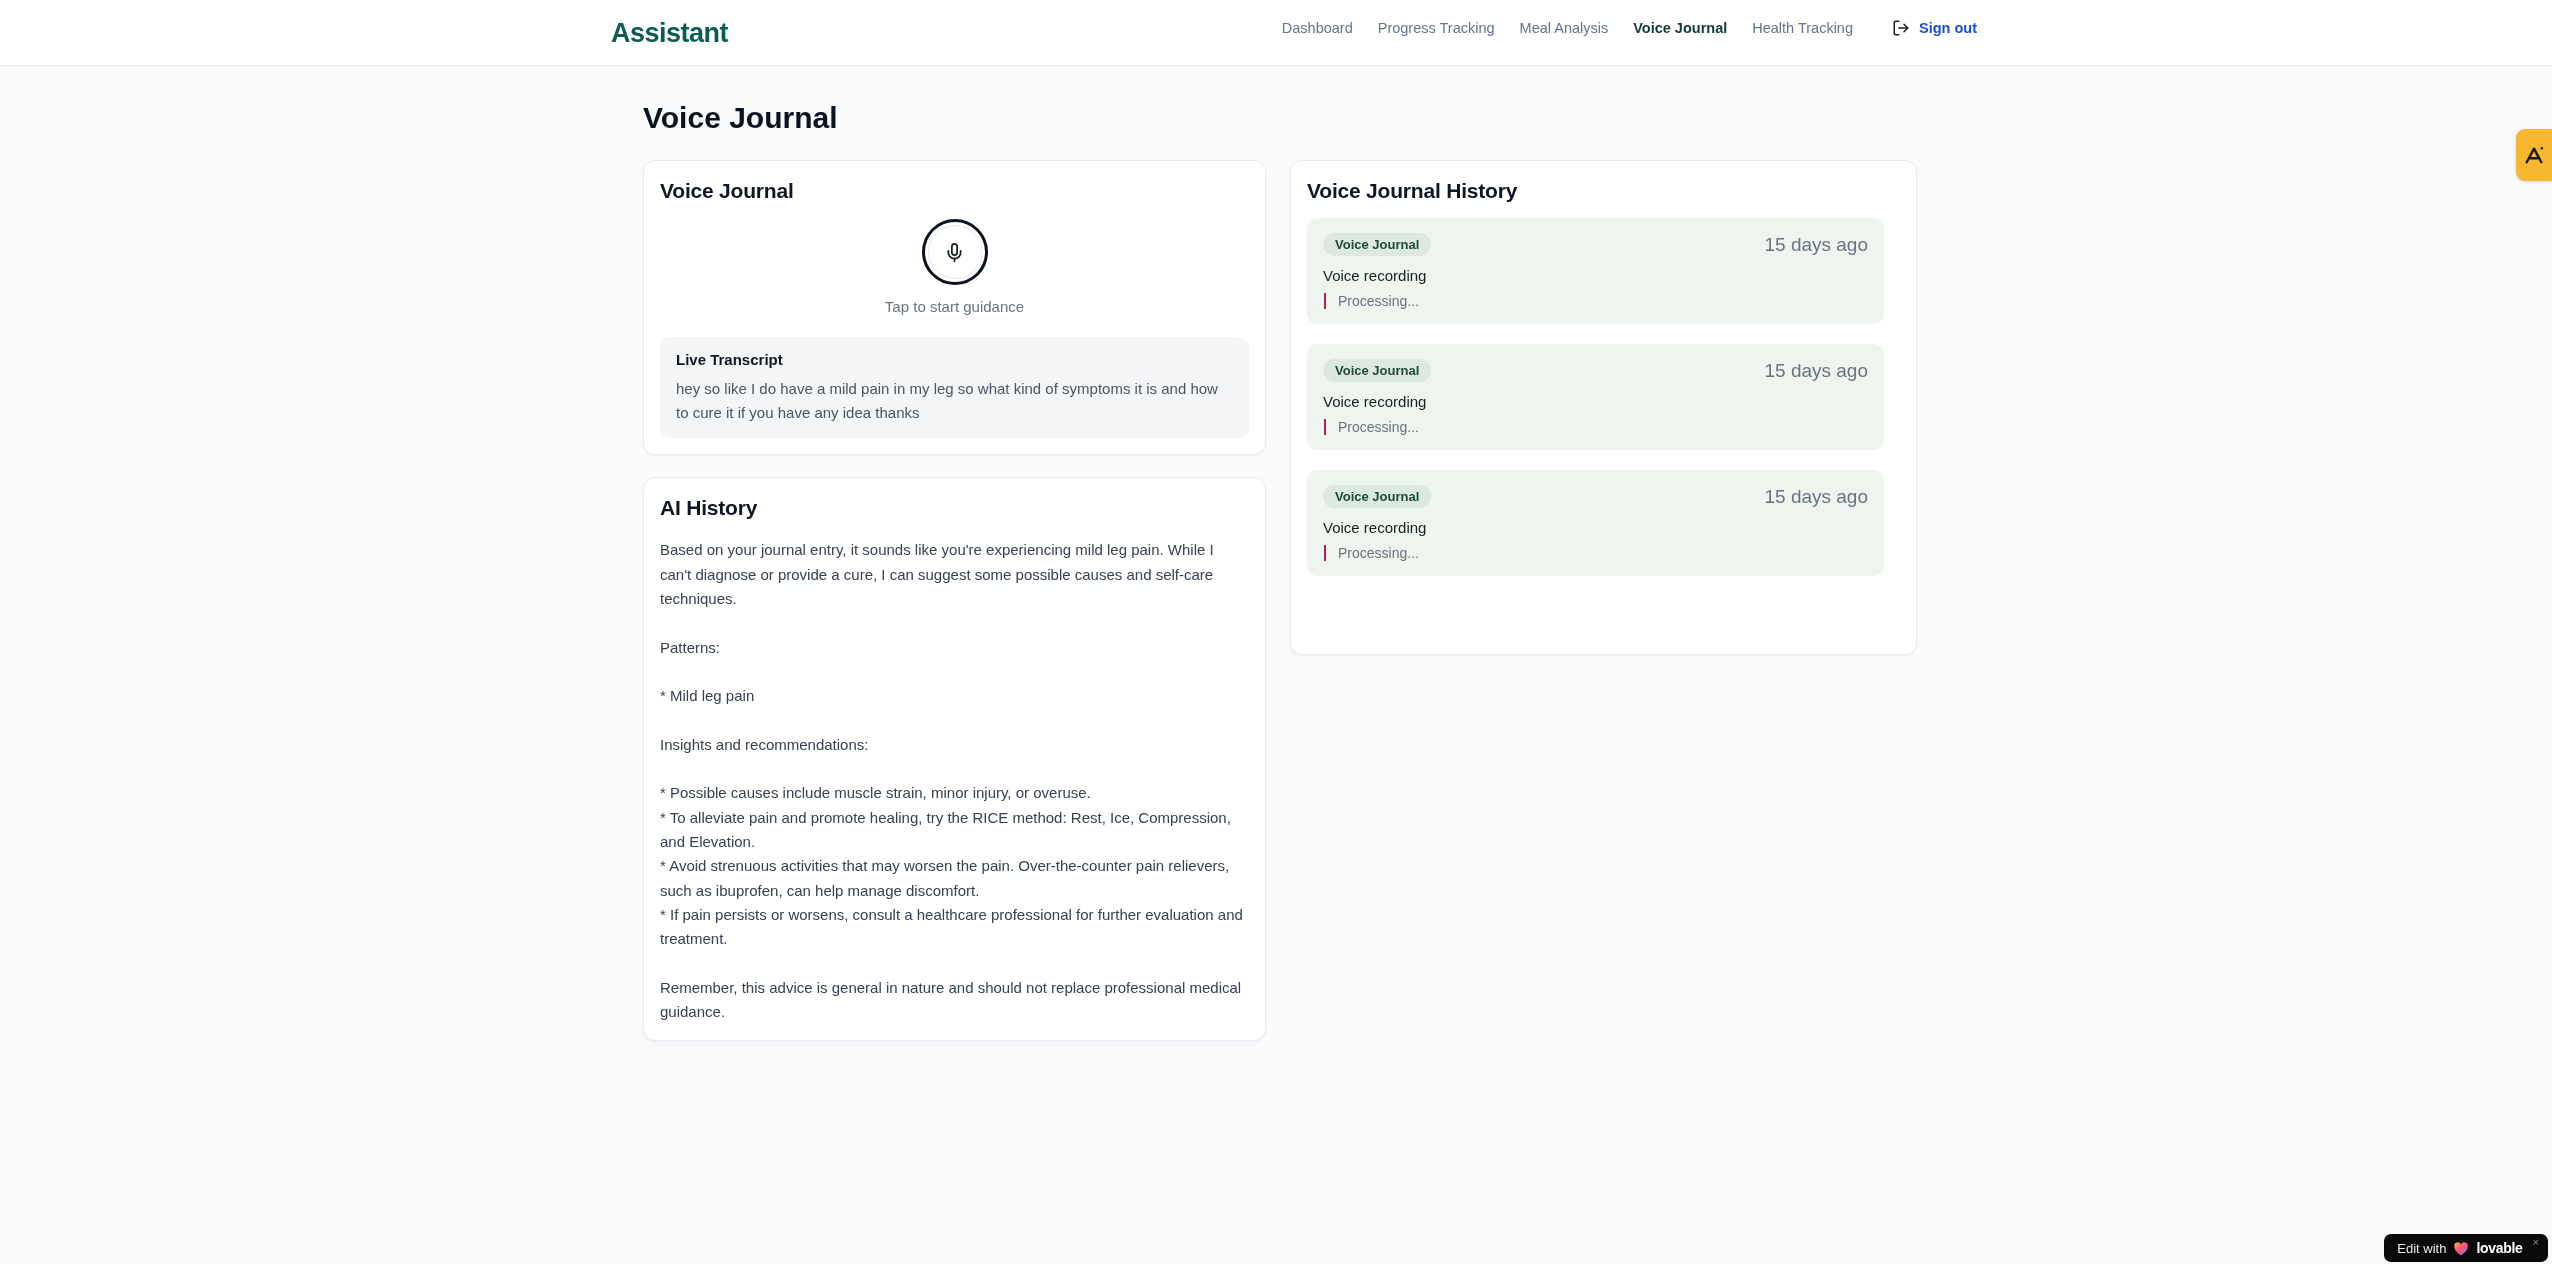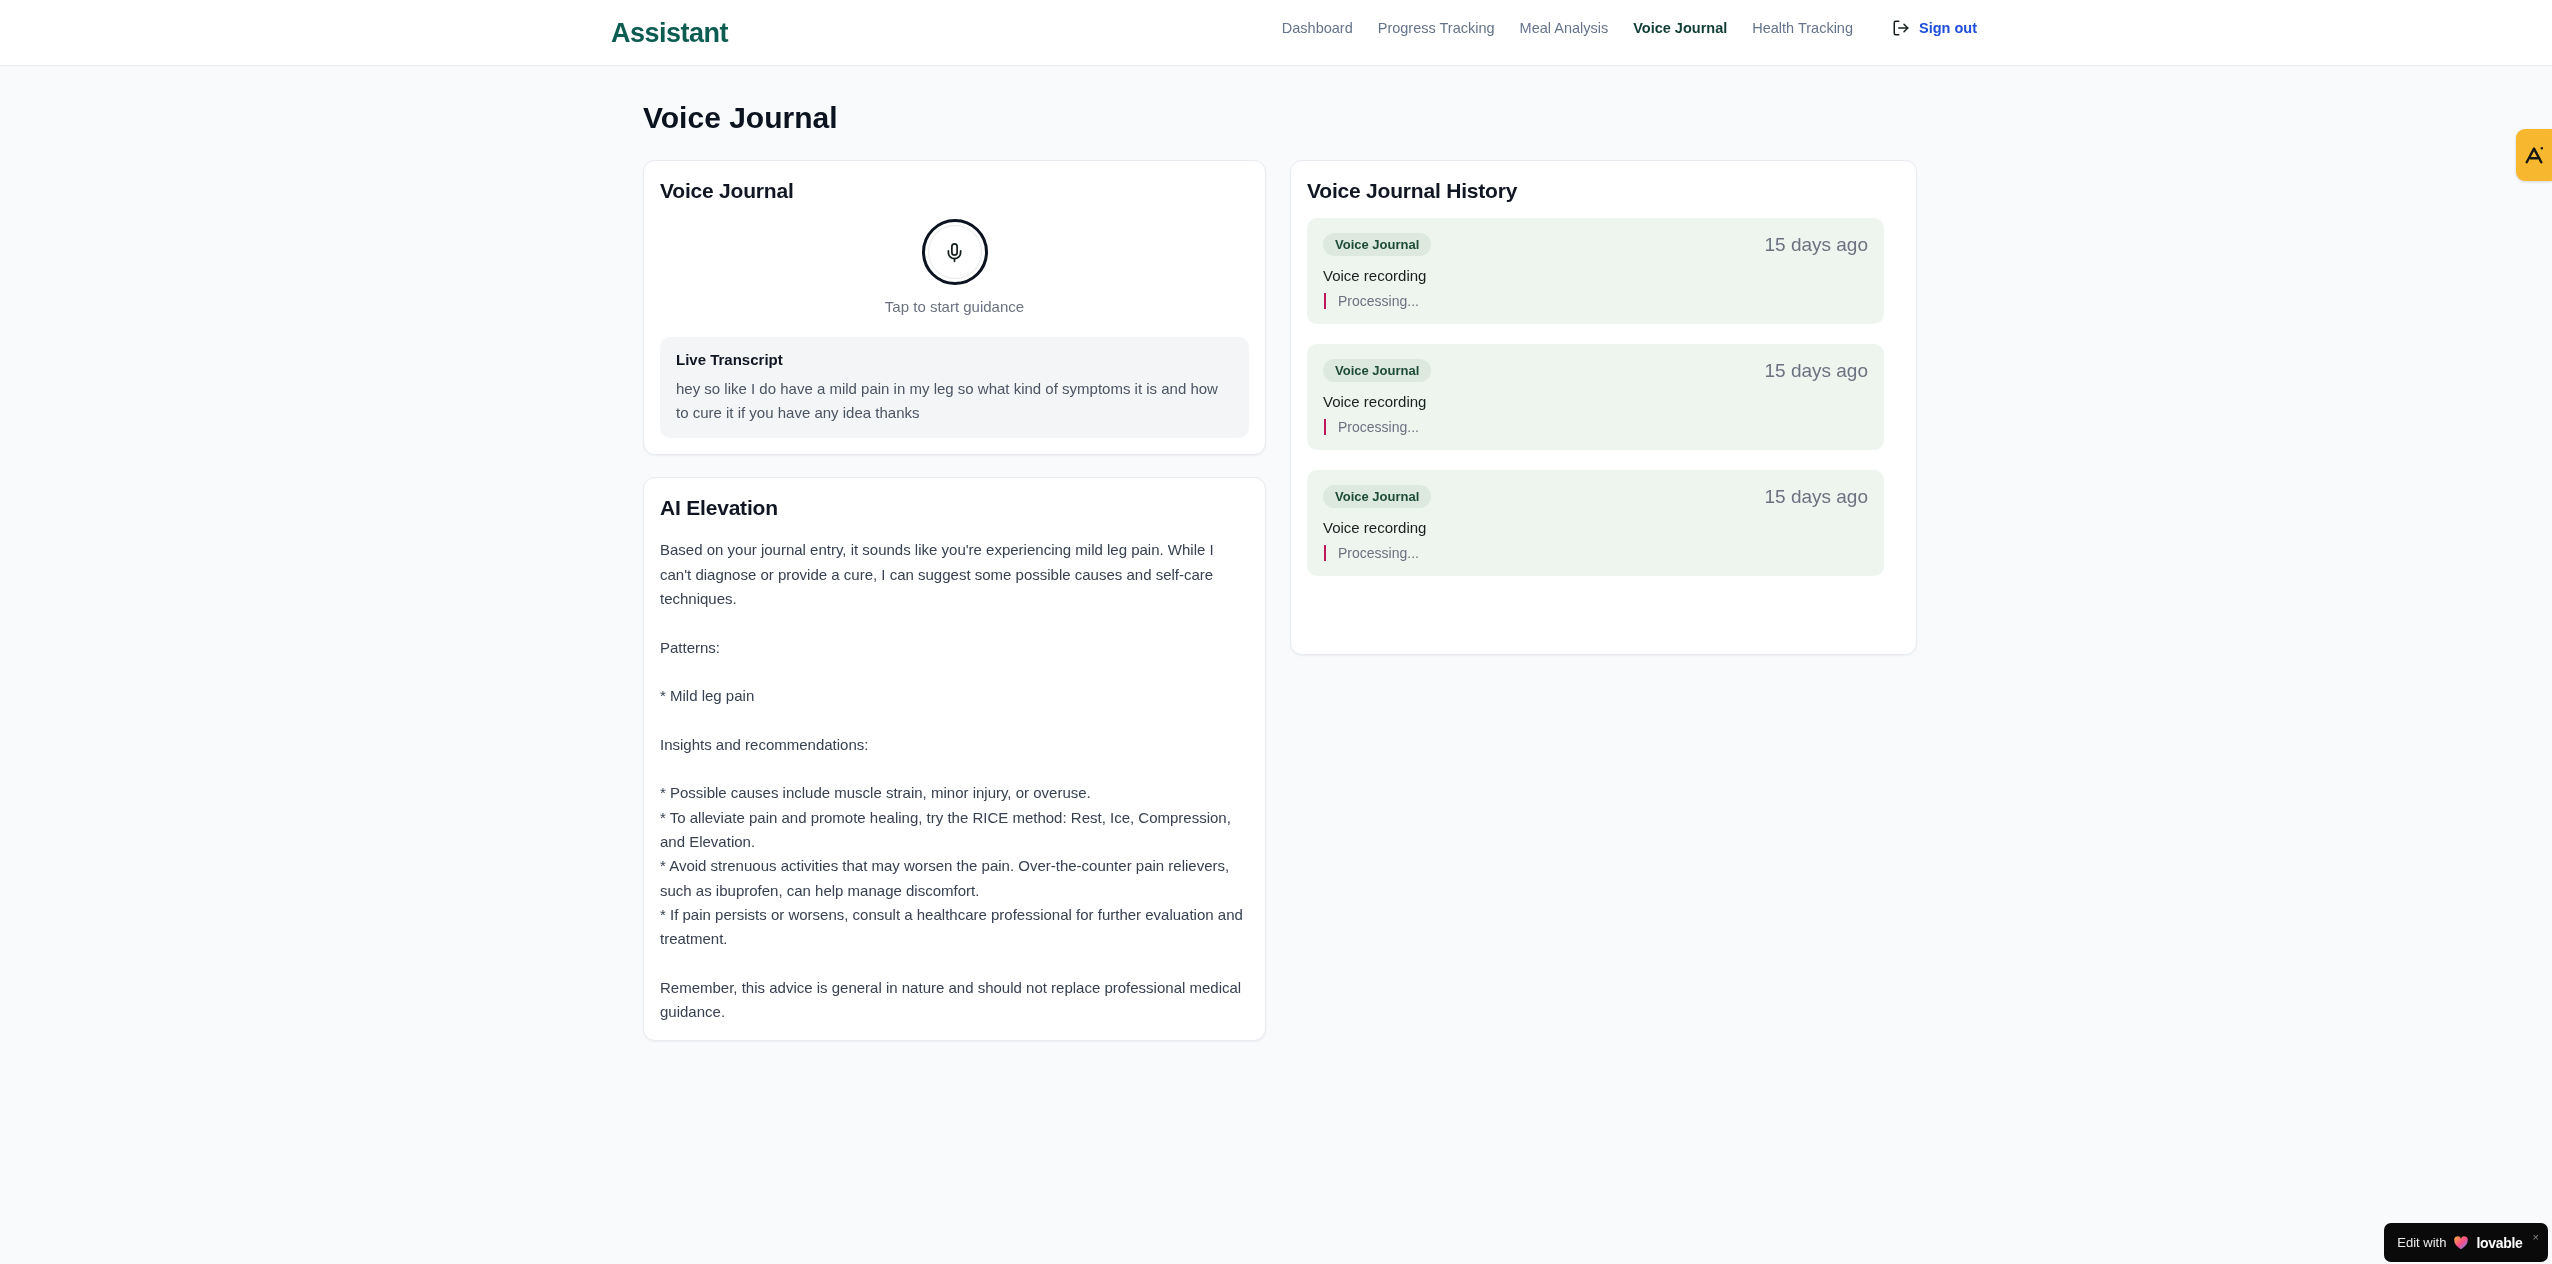--- a/index.html
+++ b/index.html
@@ -89,21 +89,21 @@
     padding-left: 12px; font-size: 14px; color: #6b7280;
   }
   
   .side-tab {
     position: absolute; right: 0; top: 129px; width: 36px; height: 52px;
     background: #f7b82f; border-radius: 9px 0 0 9px;
     display: flex; align-items: center; justify-content: center;
     cursor: pointer; box-shadow: 0 1px 3px rgba(0,0,0,0.15);
   }
   .lovable {
-    position: absolute; right: 4px; bottom: 2px; height: 39px;
+    position: absolute; right: 4px; bottom: 2px; height: 28px;
     background: #0a0a0a; border-radius: 7px; padding: 0 9px 0 13px;
     display: flex; align-items: center; gap: 7px; cursor: pointer;
   }
   .lovable .prefix { font-size: 13px; color: #ededef; }
   .lovable .brand-name { font-size: 14px; font-weight: 800; color: #ffffff; letter-spacing: -0.3px; }
   .lovable .close { font-size: 11px; color: #8b8b92; transform: translateY(-6px); margin-left: 3px; cursor: pointer; }
 </style>
 </head>
 <body>
 
@@ -149,21 +149,21 @@
           </button>
           <div class="tap-hint">Tap to start guidance</div>
         </div>
         <div class="transcript">
           <div class="transcript-title">Live Transcript</div>
           <div class="transcript-text">hey so like I do have a mild pain in my leg so what kind of symptoms it is and how to cure it if you have any idea thanks</div>
         </div>
       </section>
 
       <section class="card">
-        <h2 class="card-title">AI Elevation</h2>
+        <h2 class="card-title">AI History</h2>
         <div class="ai-body">Based on your journal entry, it sounds like you're experiencing mild leg pain. While I can't diagnose or provide a cure, I can suggest some possible causes and self-care techniques.
 
 Patterns:
 
 * Mild leg pain
 
 Insights and recommendations:
 
 * Possible causes include muscle strain, minor injury, or overuse.
 * To alleviate pain and promote healing, try the RICE method: Rest, Ice, Compression, and Elevation.

